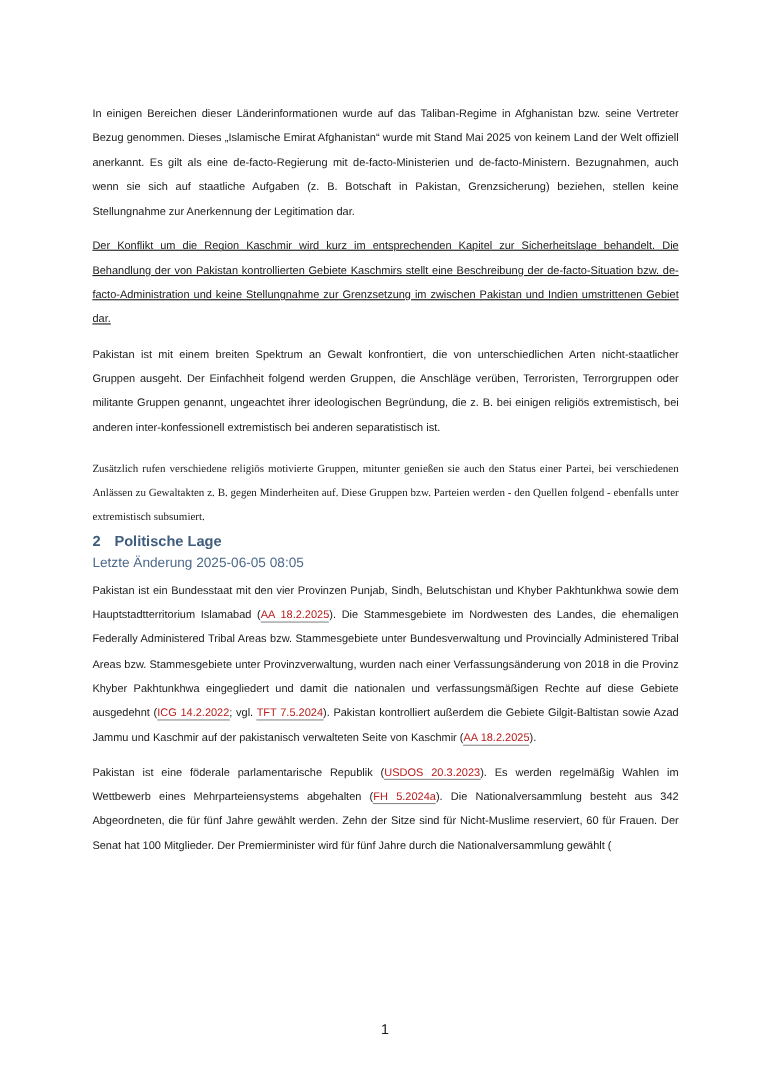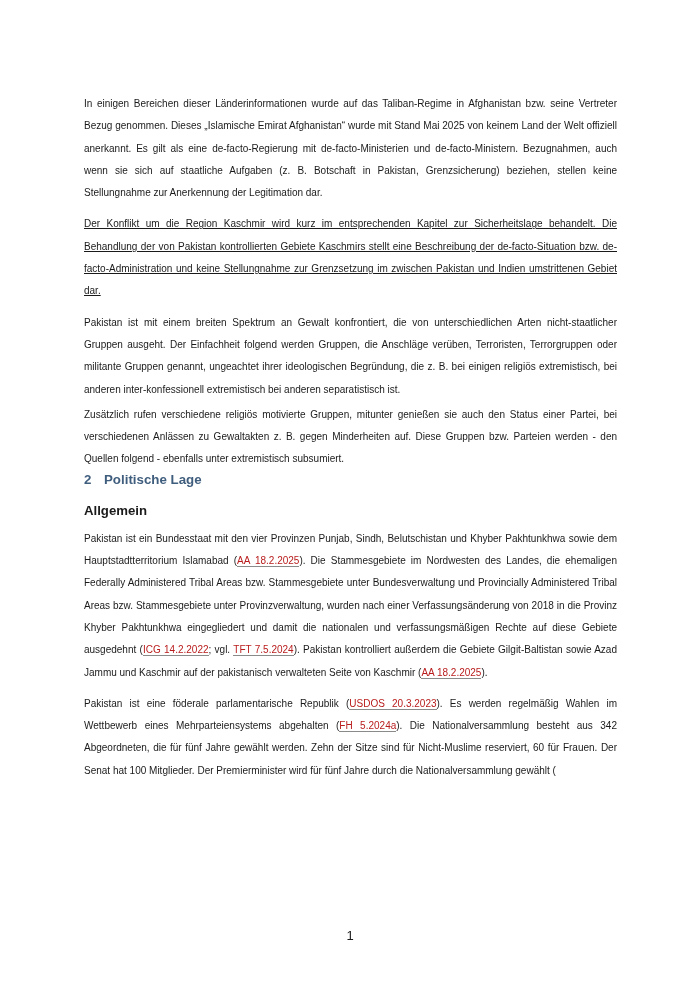--- a/index.html
+++ b/index.html
@@ -34,27 +34,27 @@
   </style>
 </head>
 <body>
 
 <div class="page">
 
 
   <p class="body" style="margin-top:10px;">In einigen Bereichen dieser Länderinformationen wurde auf das Taliban-Regime in Afghanistan bzw. seine Vertreter Bezug genommen. Dieses „Islamische Emirat Afghanistan“ wurde mit Stand Mai 2025 von keinem Land der Welt offiziell anerkannt. Es gilt als eine de-facto-Regierung mit de-facto-Ministerien und de-facto-Ministern. Bezugnahmen, auch wenn sie sich auf staatliche Aufgaben (z. B. Botschaft in Pakistan, Grenzsicherung) beziehen, stellen keine Stellungnahme zur Anerkennung der Legitimation dar.</p>
   <p class="body" style="margin-top:9px;text-decoration:underline;">Der Konflikt um die Region Kaschmir wird kurz im entsprechenden Kapitel zur Sicherheitslage behandelt. Die Behandlung der von Pakistan kontrollierten Gebiete Kaschmirs stellt eine Be­schreibung der de-facto-Situation bzw. de-facto-Administration und keine Stellungnahme zur Grenzsetzung im zwischen Pakistan und Indien umstrittenen Gebiet dar.</p>
   <p class="body" style="margin-top:9px;">Pakistan ist mit einem breiten Spektrum an Gewalt konfrontiert, die von unterschiedlichen Arten nicht-staatlicher Gruppen ausgeht. Der Einfachheit folgend werden Gruppen, die Anschläge verüben, Terroristen, Terrorgruppen oder militante Gruppen genannt, ungeachtet ihrer ideologi­schen Begründung, die z. B. bei einigen religiös extremistisch, bei anderen inter-konfessionell extremistisch bei anderen separatistisch ist.</p>
-  <p class="body" style="margin-top:3px;">Zusätzlich rufen verschiedene religiös motivierte Gruppen, mitunter genießen sie auch den Status einer Partei, bei verschiedenen Anlässen zu Gewaltakten z. B. gegen Minderheiten auf. Diese Gruppen bzw. Parteien werden - den Quellen folgend - ebenfalls unter extremistisch subsumiert.</p>
+  <p class="body" style="margin-top:15px;font-family:Liberation Serif, serif;">Zusätzlich rufen verschiedene religiös motivierte Gruppen, mitunter genießen sie auch den Status einer Partei, bei verschiedenen Anlässen zu Gewaltakten z. B. gegen Minderheiten auf. Diese Gruppen bzw. Parteien werden - den Quellen folgend - ebenfalls unter extremistisch subsumiert.</p>
 
   <h1 class="h1" style="">
     <span class="num">2</span><span>Politische Lage</span>
   </h1>
+  <div class="meta">Letzte Änderung 2025-06-05 08:05</div>
 
-  <div class="subhead" style="margin-top:13px;">Allgemein</div>
 
   <p class="body" style="margin-top:8px;"><span>Pakistan ist ein Bundesstaat mit den vier Provinzen Punjab, Sindh, Belutschistan und Khyber Pakhtunkhwa sowie dem Hauptstadtterritorium Islamabad (</span><a class="cite">AA 18.2.2025</a><span>). Die Stammesgebiete im Nordwesten des Landes, die ehemaligen Federally Administered Tribal Areas bzw. Stam­mesgebiete unter Bundesverwaltung und Provincially Administered Tribal Areas bzw. Stam­mesgebiete unter Provinzverwaltung, wurden nach einer Verfassungsänderung von 2018 in die Provinz Khyber Pakhtunkhwa eingegliedert und damit die nationalen und verfassungsmäßigen Rechte auf diese Gebiete ausgedehnt (</span><a class="cite">ICG 14.2.2022</a><span>; vgl. </span><a class="cite">TFT 7.5.2024</a><span>). Pakistan kontrolliert außerdem die Gebiete Gilgit-Baltistan sowie Azad Jammu und Kaschmir auf der pakistanisch verwalteten Seite von Kaschmir (</span><a class="cite">AA 18.2.2025</a><span>).</span></p>
 
   <p class="body" style="margin-top:9px;"><span>Pakistan ist eine föderale parlamentarische Republik (</span><a class="cite">USDOS 20.3.2023</a><span>). Es werden regel­mäßig Wahlen im Wettbewerb eines Mehrparteiensystems abgehalten (</span><a class="cite">FH 5.2024a</a><span>). Die Na­tionalversammlung besteht aus 342 Abgeordneten, die für fünf Jahre gewählt werden. Zehn der Sitze sind für Nicht-Muslime reserviert, 60 für Frauen. Der Senat hat 100 Mitglieder. Der Premierminister wird für fünf Jahre durch die Nationalversammlung gewählt (</span></p>
 
 </div>
 
 <div class="page-number">1</div>
 
 </body></html>

